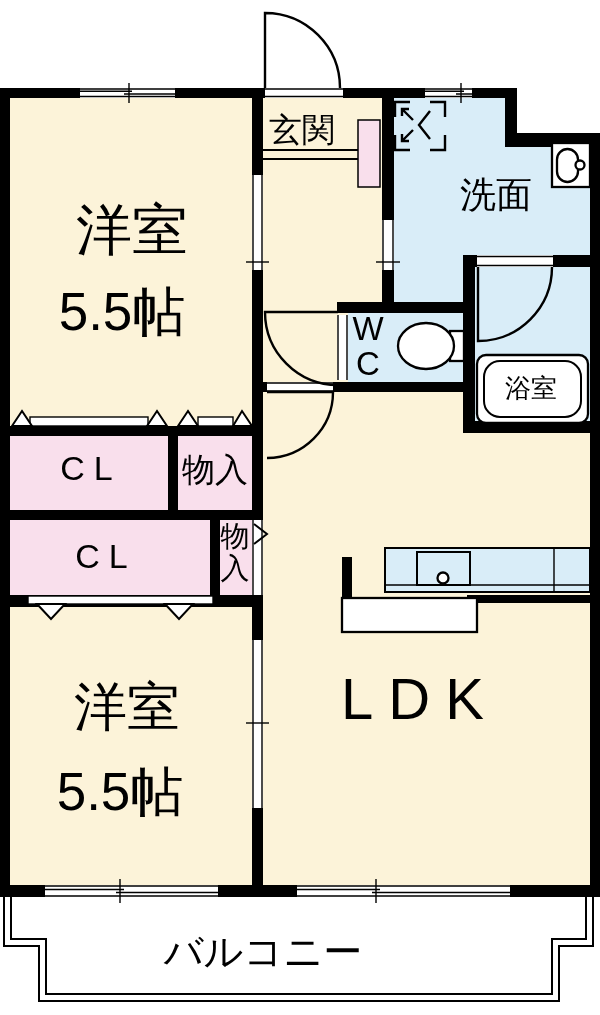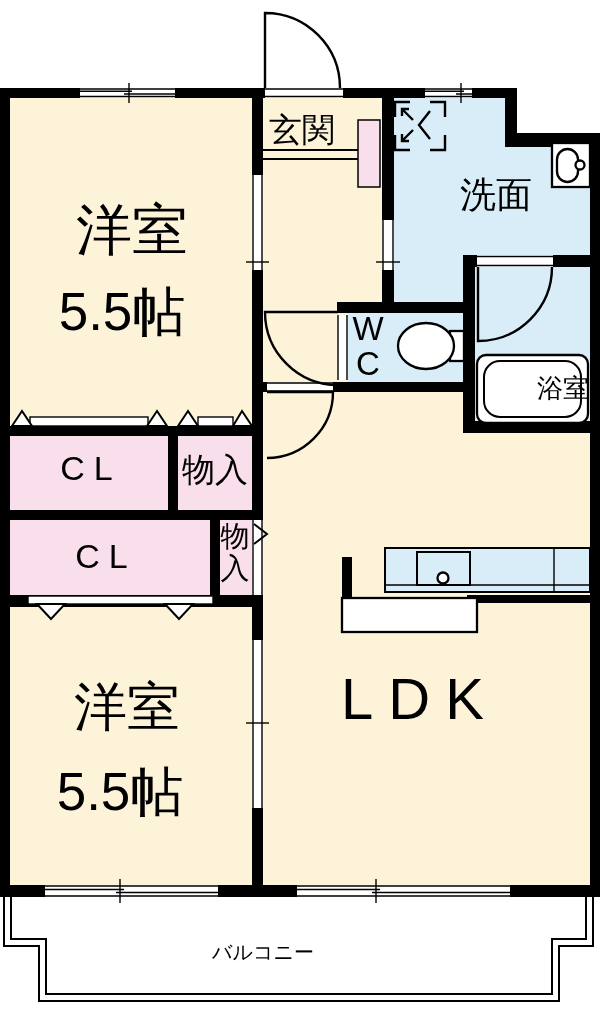--- a/index.html
+++ b/index.html
@@ -194,30 +194,30 @@
 
   <div class="label" style="left:302px;top:130px;font-size:33px;">玄関</div>
 
   <div class="label" style="left:467px;top:195px;font-size:36px;margin-left:29px;">洗面</div>
 
   <div class="label" style="left:368px;top:347px;font-size:33px;">
     <span style="display:block;">W</span>
     <span style="display:block;">C</span>
   </div>
 
-  <div class="label" style="left:531px;top:389px;font-size:26px;margin-left:32px;">浴室</div>
+  <div class="label" style="left:531px;top:389px;font-size:26px;">浴室</div>
 
   <div class="label" style="left:91px;top:469px;font-size:34px;letter-spacing:9px;">CL</div>
   <div class="label" style="left:215px;top:470px;font-size:33px;text-align:center;">物入</div>
 
   <div class="label" style="left:106px;top:557px;font-size:34px;letter-spacing:9px;">CL</div>
   <div class="label" style="left:235px;top:553px;font-size:29px;line-height:1.1;">
     <span style="display:block;">物</span>
     <span style="display:block;">入</span>
   </div>
 
   <div class="label" style="left:420px;top:699px;font-size:58px;letter-spacing:15px;">LDK</div>
 
   <div class="label" style="left:127px;top:707px;font-size:53px;">洋室</div>
   <div class="label" style="left:120px;top:792px;font-size:53px;">5.5帖</div>
 
-  <div class="label" style="left:263px;top:952px;font-size:20px;">バルコニー</div>
+  <div class="label" style="left:263px;top:952px;font-size:39px;">バルコニー</div>
 </div>
 
 </body></html>

